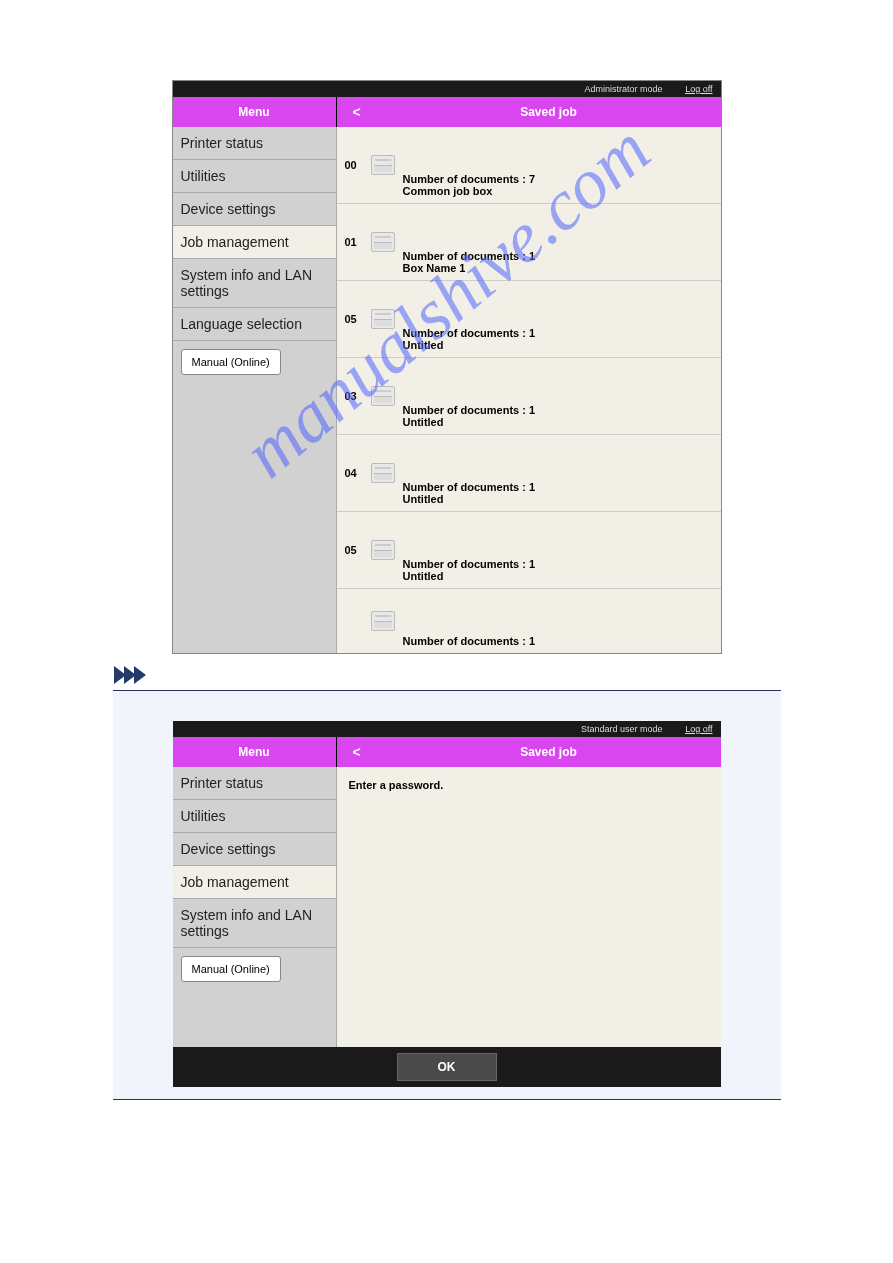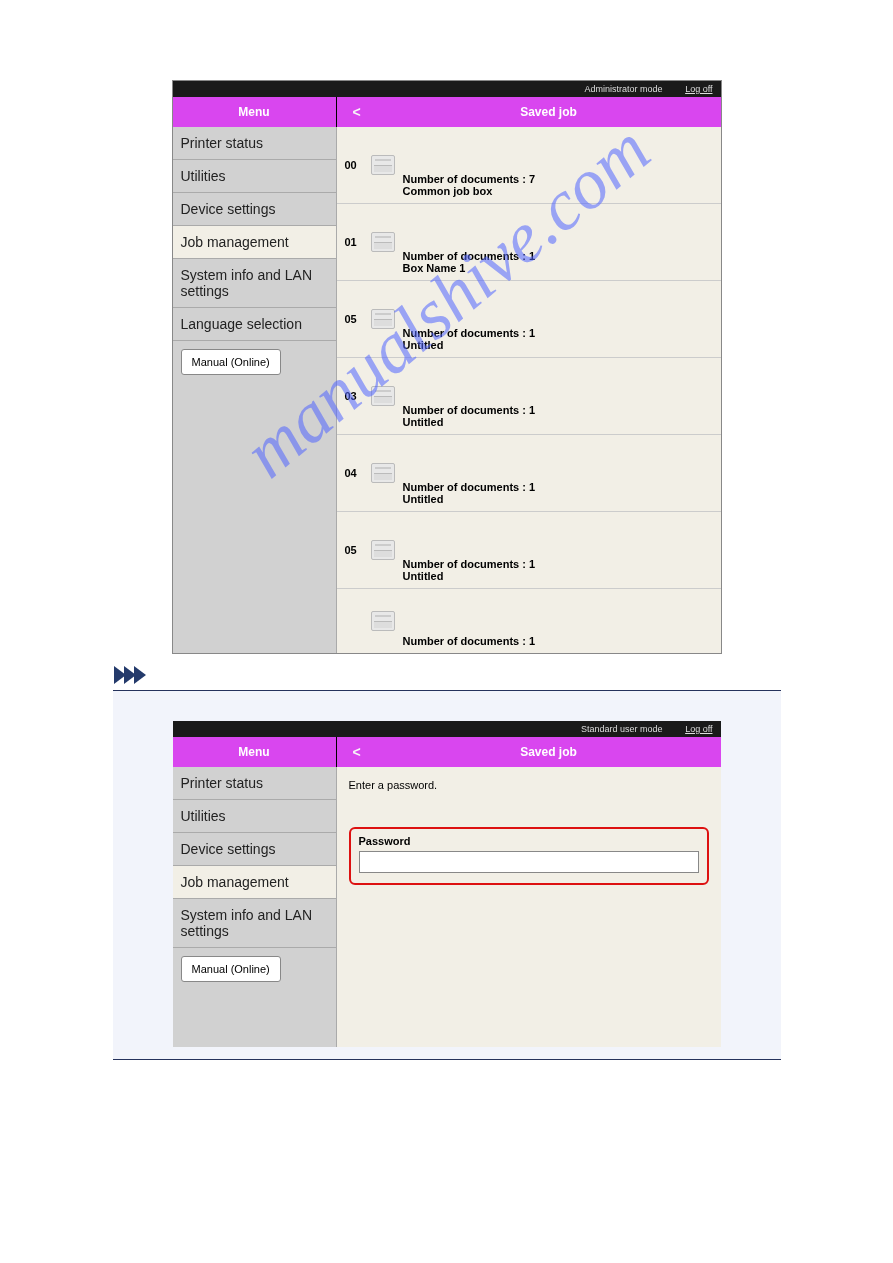--- a/index.html
+++ b/index.html
@@ -150,21 +150,21 @@
   .arrows svg { display: block; }
 
   .pw-content {
     flex:1;
     background:#f2efe6;
     padding: 12px;
     font-size: 11px;
     position: relative;
     min-height: 248px;
   }
-  .pw-prompt { font-weight: normal; margin-bottom: 36px; }
+  .pw-prompt { font-weight: bold; margin-bottom: 20px; }
   .pw-box {
     border: 2px solid #d11;
     border-radius: 6px;
     padding: 6px 8px 10px 8px;
   }
   .pw-label { font-weight: bold; margin-bottom: 4px; }
   .pw-input {
     width: 100%;
     box-sizing: border-box;
     height: 22px;
@@ -311,22 +311,21 @@
         <div class="sidebar">
           <div class="sidebar-item">Printer status</div>
           <div class="sidebar-item">Utilities</div>
           <div class="sidebar-item">Device settings</div>
           <div class="sidebar-item active">Job management</div>
           <div class="sidebar-item">System info and LAN settings</div>
           <div class="manual-btn">Manual (Online)</div>
         </div>
         <div class="pw-content">
           <div class="pw-prompt">Enter a password.</div>
-          <div class="pw-box">
-            <div class="pw-label">Password</div>
-            <input class="pw-input" type="password" style="">
-          </div>
-        </div>
+        </div>
+      </div>
+      <div class="footer">
+        <div class="ok-btn">OK</div>
       </div>
     </div>
   </div>
 
 </div>
 
 </body></html>

